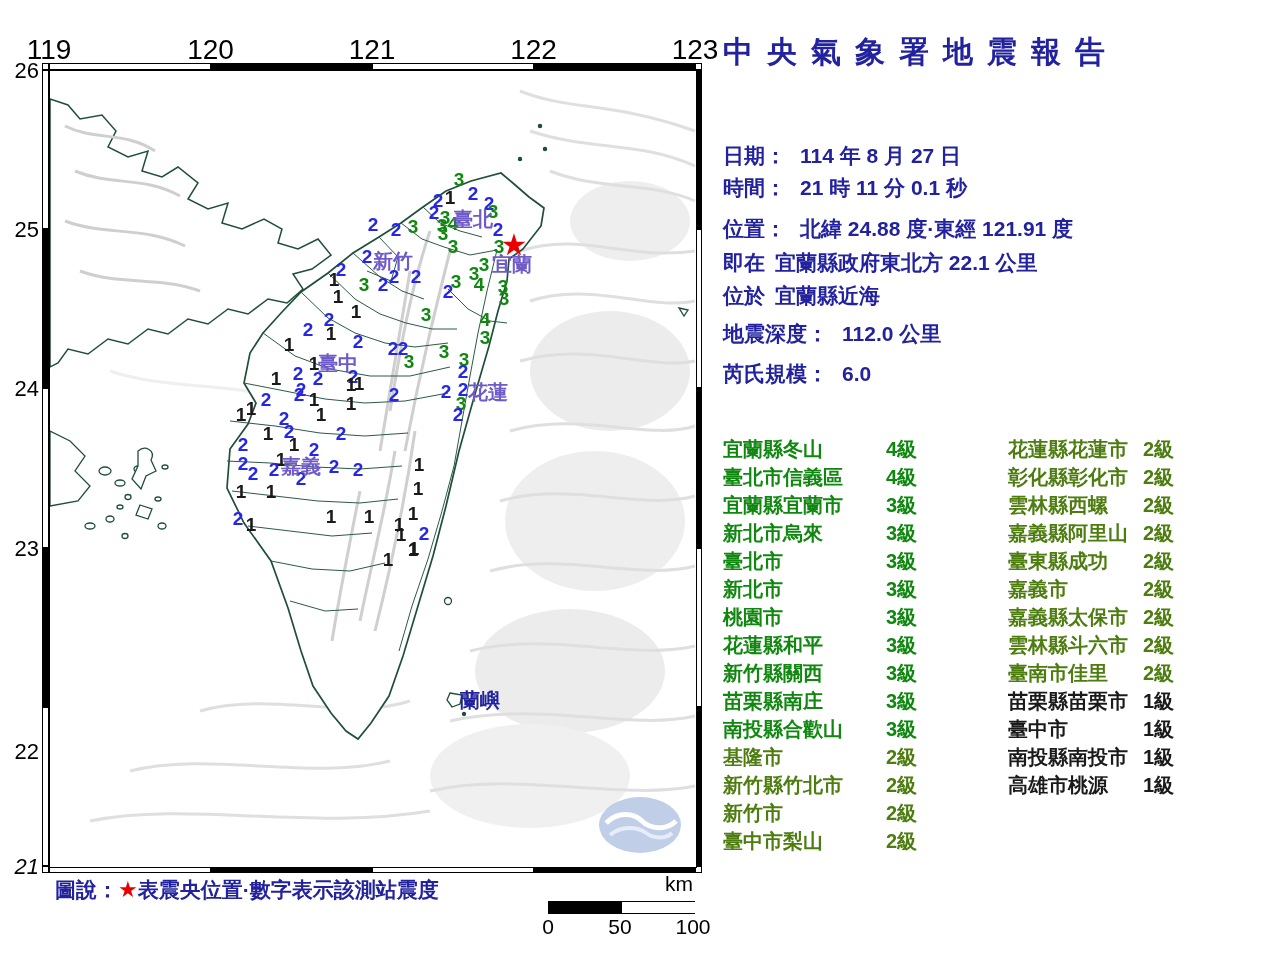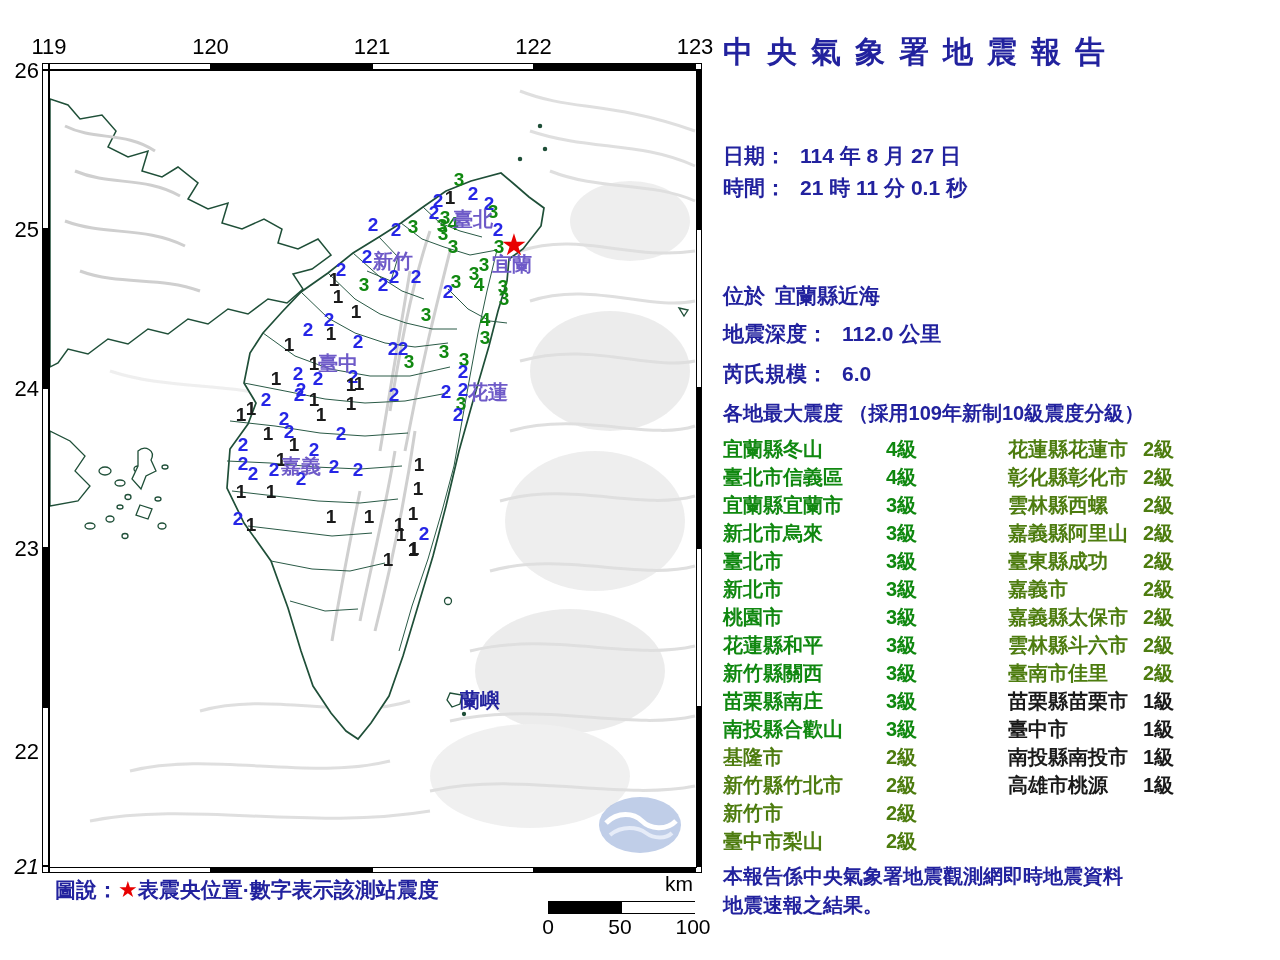--- a/index.html
+++ b/index.html
@@ -4,21 +4,21 @@
 <style>
   html,body{margin:0;padding:0;}
   body{width:1280px;height:960px;position:relative;background:#ffffff;overflow:hidden;
        font-family:"Liberation Sans","DejaVu Sans",sans-serif;}
   
   #map-wrap{position:absolute;left:0;top:0;width:710px;height:960px;}
   #map-inner{position:absolute;left:49px;top:70px;width:646px;height:796px;border:1px solid #000;background:#fff;}
   .band-seg{position:absolute;border:1px solid #000;box-sizing:border-box;}
   .band-w{background:#fff;} .band-b{background:#000;}
   .ax-top{position:absolute;top:34px;width:70px;margin-left:-35px;text-align:center;
-          font-size:22px;color:#000;}
+          font-size:28px;color:#000;}
   .ax-left{position:absolute;left:0;width:39px;text-align:right;font-size:22px;color:#000;height:24px;}
   .city-label{font-weight:600;}
   
   #legend{position:absolute;left:55px;top:876px;font-size:21px;font-weight:bold;color:#22229e;}
   #legend .star{color:#e80000;font-size:22px;}
   #km-label{position:absolute;left:600px;top:872px;width:93px;text-align:right;font-size:21px;color:#000;font-weight:500;}
   #sbar{position:absolute;left:548px;top:901px;width:145px;height:11px;border:1px solid #000;box-sizing:content-box;}
   #sbar .sb-black{position:absolute;left:0;top:0;width:72px;height:11px;background:#000;}
   #sbar .sb-white{position:absolute;left:72px;top:0;width:73px;height:11px;background:#fff;border-left:1px solid #000;}
   .sb-tick{position:absolute;top:915px;width:60px;margin-left:-30px;text-align:center;font-size:21px;color:#000;}
@@ -315,25 +315,26 @@
       <div class="sb-tick" style="left: 620px;">50</div>
       <div class="sb-tick" style="left: 693px;">100</div>
     </div>
 </div>
 
 <div id="panel">
   <div class="title">中央氣象署地震報告</div>
 
   <div class="rrow r1"><span class="lbl">日期：</span><span class="val">114 年 8 月 27 日</span></div>
   <div class="rrow r2"><span class="lbl">時間：</span><span class="val">21 時 11 分 0.1 秒</span></div>
+  <div class="rrow r3"><span class="lbl">位置：</span><span class="val">北緯 24.88 度·東經 121.91 度</span></div>
+  <div class="rrow r4"><span class="lbl">即在</span><span class="val">宜蘭縣政府東北方 22.1 公里</span></div>
   <div class="rrow r5"><span class="lbl">位於</span><span class="val">宜蘭縣近海</span></div>
   <div class="rrow r6"><span class="lbl">地震深度：</span><span class="val">112.0 公里</span></div>
   <div class="rrow r7"><span class="lbl">芮氏規模：</span><span class="val">6.0</span></div>
 
-  <div id="int-heading">各地最大震度 （採用109年新制10級震度分級）</div>
   <div id="int-left">
       <div class="irow">
         <span class="iname lv-g">宜蘭縣冬山</span>
         <span class="ilev lv-g">4級</span>
       </div>
       <div class="irow">
         <span class="iname lv-g">臺北市信義區</span>
         <span class="ilev lv-g">4級</span>
       </div>
       <div class="irow">
@@ -437,17 +438,13 @@
       <div class="irow">
         <span class="iname lv-k">南投縣南投市</span>
         <span class="ilev lv-k">1級</span>
       </div>
       <div class="irow">
         <span class="iname lv-k">高雄市桃源</span>
         <span class="ilev lv-k">1級</span>
       </div>
     </div>
 
-  <div id="notes">
-    <div>本報告係中央氣象署地震觀測網即時地震資料</div>
-    <div>地震速報之結果。</div>
-  </div>
 </div>
 
 </body></html>

